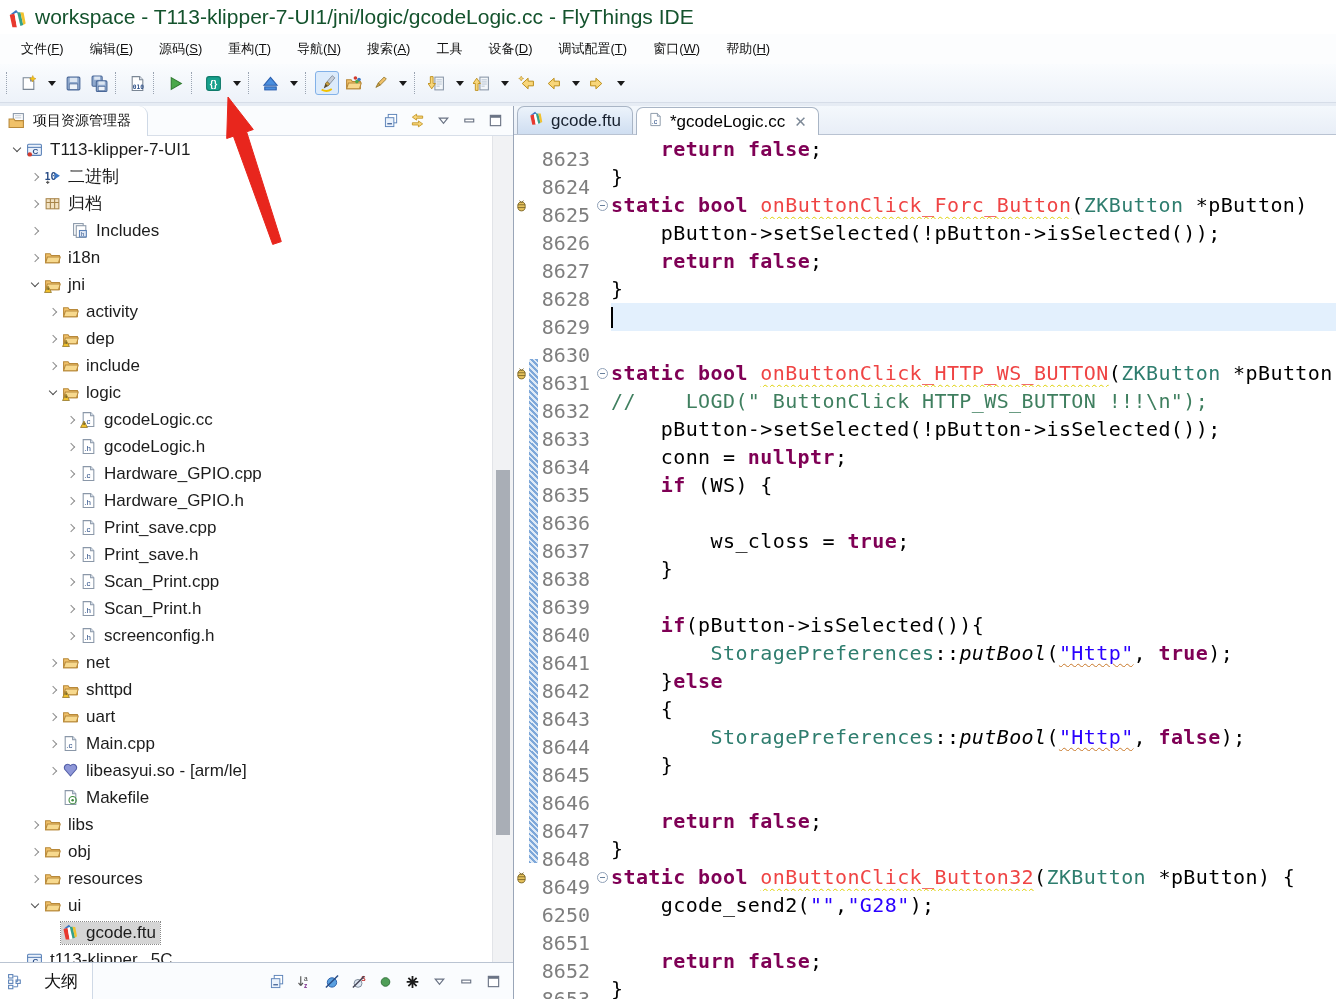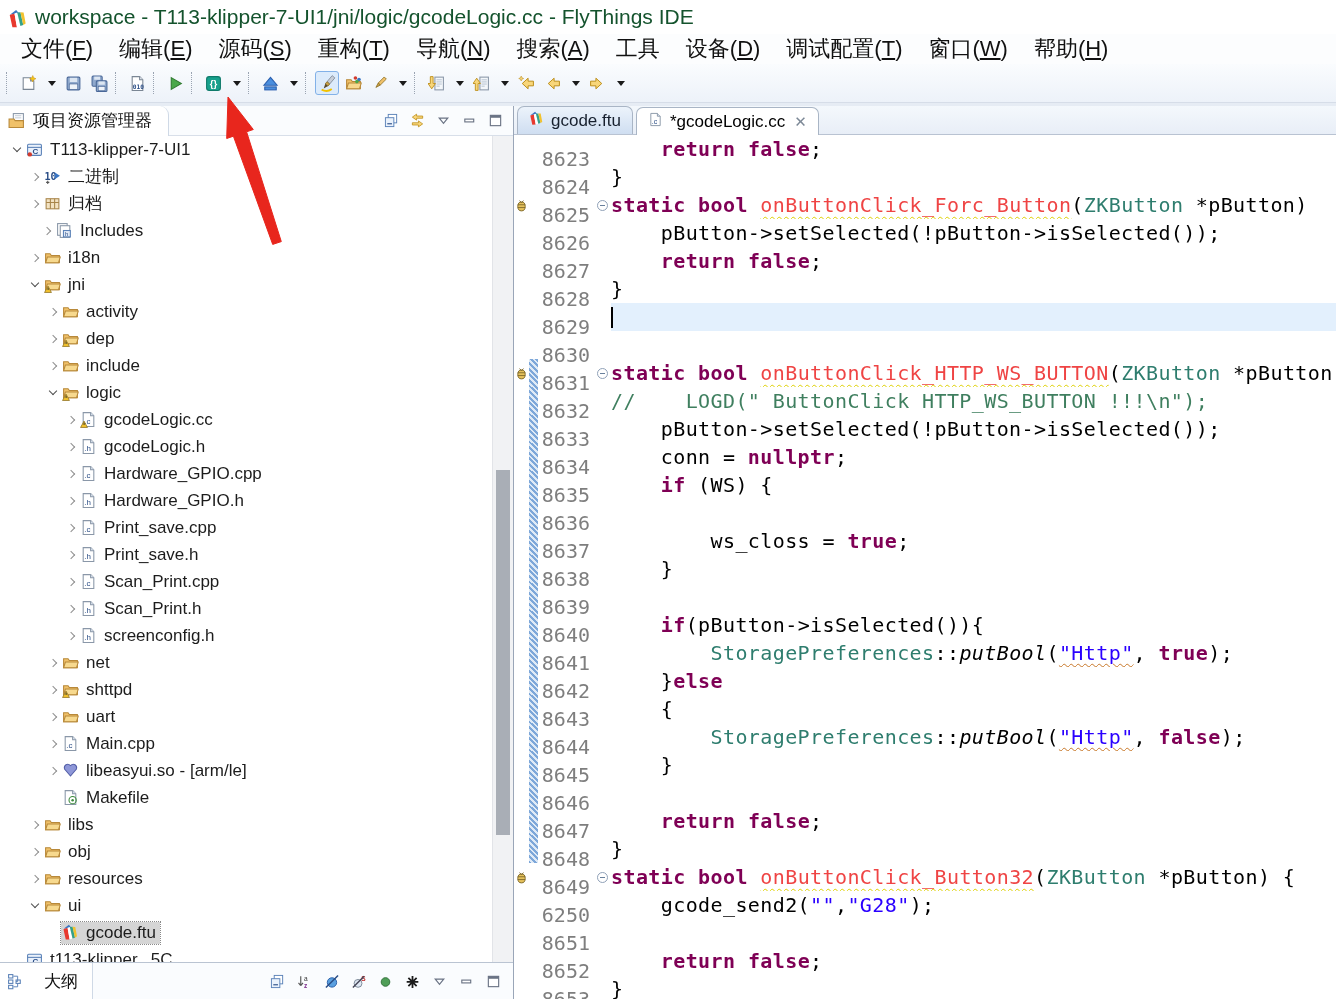--- a/index.html
+++ b/index.html
@@ -1,36 +1,36 @@
 <!DOCTYPE html>
 <html><head>
 <meta charset="utf-8">
 <style>
   html,body{margin:0;padding:0;width:1336px;height:999px;overflow:hidden;background:#fff;
     font-family:"Liberation Sans","DejaVu Sans",sans-serif;}
   *{box-sizing:border-box;}
   
   .titlebar{height:34px;display:flex;align-items:center;gap:9px;padding-left:8px;background:#fff;}
   .titlebar .ttext{font-size:21px;color:#14532d;}
-  .menubar{height:30px;display:flex;align-items:center;background:#fcfdfe;padding-left:8px;font-size:22px;color:#111;}
+  .menubar{height:30px;display:flex;align-items:center;background:#fcfdfe;padding-left:8px;font-size:13px;color:#111;}
   .menu-item{padding:2px 13px;cursor:default;white-space:nowrap;}
   .toolbar{height:39px;background:linear-gradient(#fafcfe,#edf2f9);border-bottom:1px solid #d6dde8;
     display:flex;align-items:center;padding:0 3px;}
   .tsep{width:3px;height:22px;border-left:1px dotted #9aa4b2;margin:0 6px 0 3px;}
   .tbtn{min-width:24px;height:24px;display:flex;align-items:center;justify-content:center;margin:0 1px;border-radius:3px;padding:0 2px;}
   .tbtn.hl{background:#dcebfb;border:1px solid #82b1e8;}
   .tbtn svg{display:block;}
   .dd{width:0;height:0;border-left:4px solid transparent;border-right:4px solid transparent;border-top:5px solid #1a1a1a;margin:0 4px 0 7px;}
   .spacer{height:3px;background:#e6ecf4;}
   
   .main{display:flex;height:893px;}
   .left{width:514px;display:flex;flex-direction:column;background:#fff;border-right:1px solid #9aa6b8;position:relative;}
   .explorer-header{height:30px;display:flex;align-items:center;background:#fafcfe;border-bottom:1px solid #d8dfe9;}
   .header-tab{display:flex;align-items:center;gap:7px;height:30px;padding:0 16px 0 8px;background:#fff;
-    border-right:1px solid #cfd9e6;border-top-right-radius:9px;font-size:17px;color:#111;}
+    border-right:1px solid #cfd9e6;border-top-right-radius:9px;font-size:14px;color:#111;}
   .header-icons{margin-left:auto;display:flex;align-items:center;gap:11px;padding-right:10px;}
   .hic svg{display:block;}
   .tree{flex:1;position:relative;overflow:hidden;font-size:17px;color:#1c1c1c;}
   .trow{height:27px;display:flex;align-items:center;}
   .chev{width:17px;flex:none;display:flex;align-items:center;justify-content:center;}
   .chev i{display:block;width:6px;height:6px;border:solid #8f8f8f;border-width:0 1.6px 1.6px 0;transform:rotate(-45deg);}
   .chev.exp i{border-color:#4e4e4e;transform:rotate(45deg);margin-top:-3px;}
   .titem{display:flex;align-items:center;gap:6px;padding:1px 4px 1px 1px;}
   .trow.selected .titem{background:#d5d5d5;outline:1px dotted #8a8a8a;}
   .tlabel{white-space:nowrap;}
@@ -342,21 +342,21 @@
           <span class="titem">
             <span class="ti">
               <svg width="17" height="17" viewBox="0 0 16 16">
                 <rect x="2" y="3.5" width="12" height="9.5" fill="#f3e3c3" stroke="#a8854a"></rect>
                 <path d="M2 7 h12 M6 3.5 v9.5 M10 3.5 v9.5" stroke="#a8854a"></path>
               </svg>
             </span>
             <span class="tlabel">归档</span>
           </span>
         </div>
-        <div class="trow" style="padding-left: 38px;">
+        <div class="trow" style="padding-left: 26px; gap: 28px;">
           <span class="chev">
             <i></i>
           </span>
           <span class="titem">
             <span class="ti">
               <svg width="17" height="17" viewBox="0 0 16 16">
                 <rect x="1.5" y="1.5" width="9" height="11" fill="#fff" stroke="#8a97a8"></rect>
                 <rect x="4" y="3.5" width="9" height="11" fill="#fff" stroke="#8a97a8"></rect>
                 <rect x="7" y="8" width="6.5" height="6" fill="#dfe8f4" stroke="#5b82b8"></rect>
                 <text x="8.5" y="13" font-size="5.5" fill="#2a4d86">h</text>

